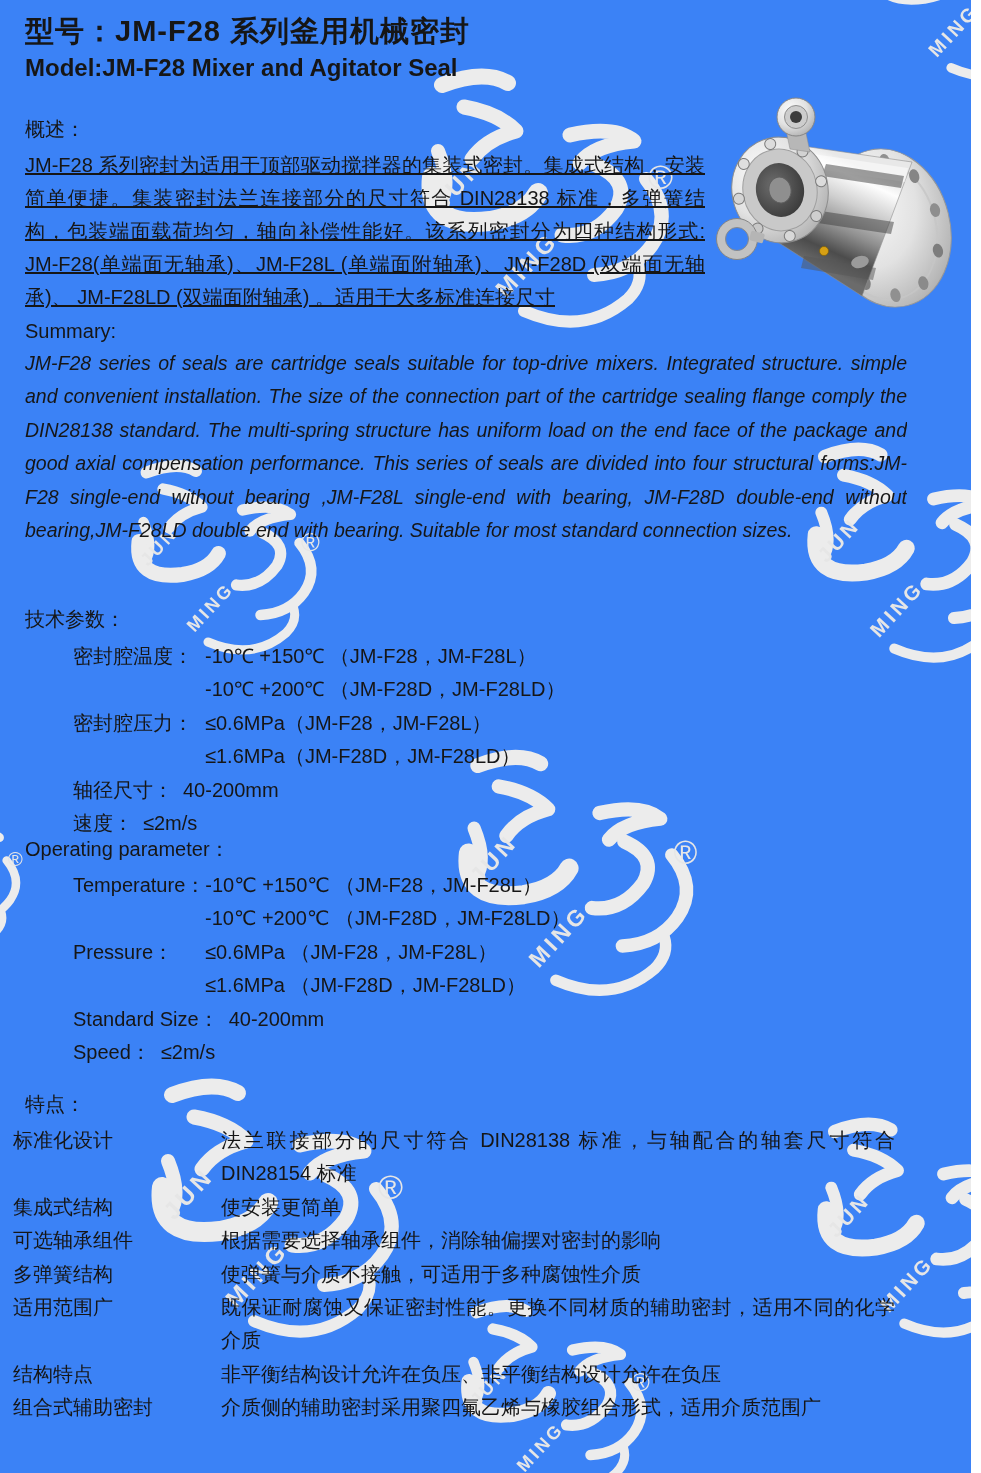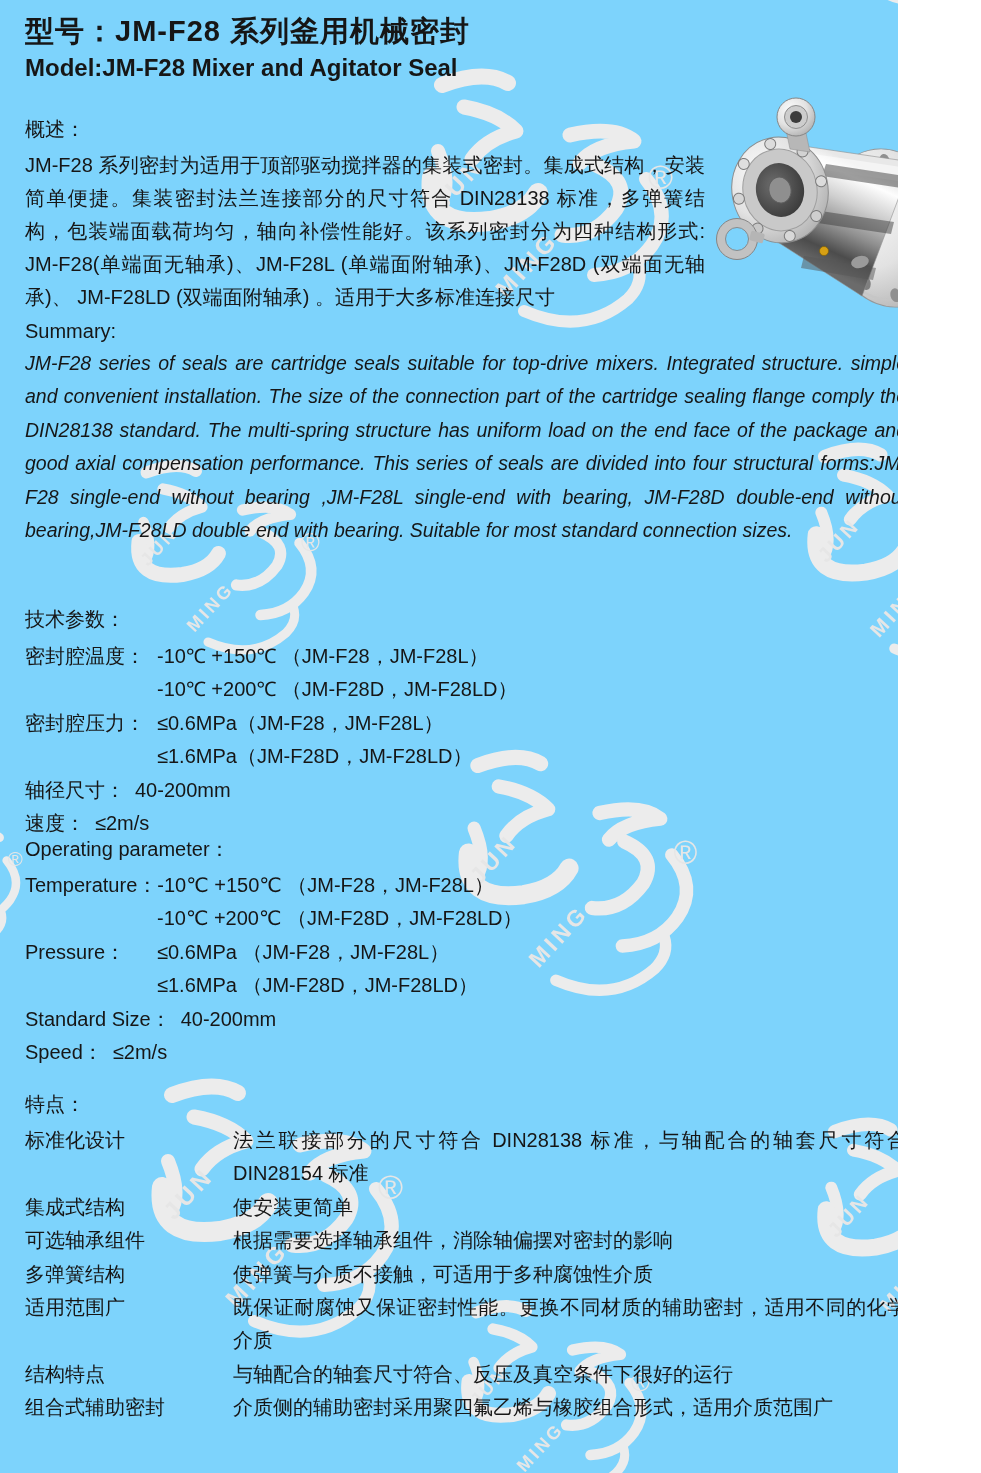--- a/index.html
+++ b/index.html
@@ -1,48 +1,48 @@
 <!DOCTYPE html>
 <html><head>
 <meta charset="utf-8">
 <style>
   html,body { margin:0; padding:0; background:#ffffff; }
   .page {
-    position:relative; width:898px; height:1473px; background:#7dd3fc;
+    position:relative; width:971px; height:1473px; background:#3b82f6;
     overflow:hidden; color:#161616;
     font-family:"Liberation Sans","DejaVu Sans",sans-serif;
   }
   .abs { position:absolute; z-index:1; }
   
   .cn-serif { font-family:"Liberation Sans", serif; }
   
   .cn-sans  { font-family:"Liberation Sans", sans-serif; }
 
   .title-cn { left:25px; top:12px; font-size:29px; font-weight:700; letter-spacing:1px; }
   .title-en { left:25px; top:54px; font-size:24px; font-weight:700; }
 
   .sec-head { font-size:20px; font-weight:400; }
   .ov-head  { left:25px; top:116px; }
   .ov-body  { left:25px; top:149px; width:680px; height:166px; overflow:hidden;
-              font-size:20px; line-height:33px; text-align:justify; }
+              font-size:20px; line-height:33px; text-align:justify;text-decoration:underline; }
   .sum-head { left:25px; top:320px; }
   .sum-body { left:25px; top:347px; width:882px; height:237px; overflow:hidden;
               font-size:19.5px; line-height:33.4px; text-align:justify;font-style:italic; }
 
   .tech-head { left:25px; top:606px; }
   .tech-rows { left:25px; top:640px; }
   .op-head   { left:25px; top:836px; }
   .op-rows   { left:25px; top:869px; }
   .params { font-size:20px; line-height:33.4px; }
-  .prow { display:flex; }
+  .prow { display:flex;margin-left:48px; }
   .plabel.wide { min-width:132px; }
   .plabel.gap  { margin-right:10px; }
 
   .feat-head { left:25px; top:1091px; }
-  .feat-rows { left:25px; top:1124px; width:882px; height:349px; overflow:hidden;
+  .feat-rows { left:13px; top:1124px; width:882px; height:349px; overflow:hidden;
                font-size:20px; line-height:33.4px; }
   .frow { display:flex; }
   .fname { flex:0 0 208px; width:208px; }
   .fdesc { flex:1; text-align:justify; }
 
   .wm-layer { position:absolute; left:0; top:0; z-index:0; }
   .product { left:708px; top:90px; width:272px; height:240px; margin:0; }
 </style>
 </head>
 <body>
@@ -238,21 +238,21 @@
     <div class="frow">
       <span class="fname">多弹簧结构</span>
       <span class="fdesc">使弹簧与介质不接触，可适用于多种腐蚀性介质</span>
     </div>
     <div class="frow">
       <span class="fname">适用范围广</span>
       <span class="fdesc">既保证耐腐蚀又保证密封性能。更换不同材质的辅助密封，适用不同的化学介质</span>
     </div>
     <div class="frow">
       <span class="fname">结构特点</span>
-      <span class="fdesc">与轴配合的轴套尺寸符合、反压及真空条件下很好的运行</span>
+      <span class="fdesc">非平衡结构设计允许在负压、非平衡结构设计允许在负压</span>
     </div>
     <div class="frow">
       <span class="fname">组合式辅助密封</span>
       <span class="fdesc">介质侧的辅助密封采用聚四氟乙烯与橡胶组合形式，适用介质范围广</span>
     </div>
   </div>
 
 </div>
 
 </body></html>

